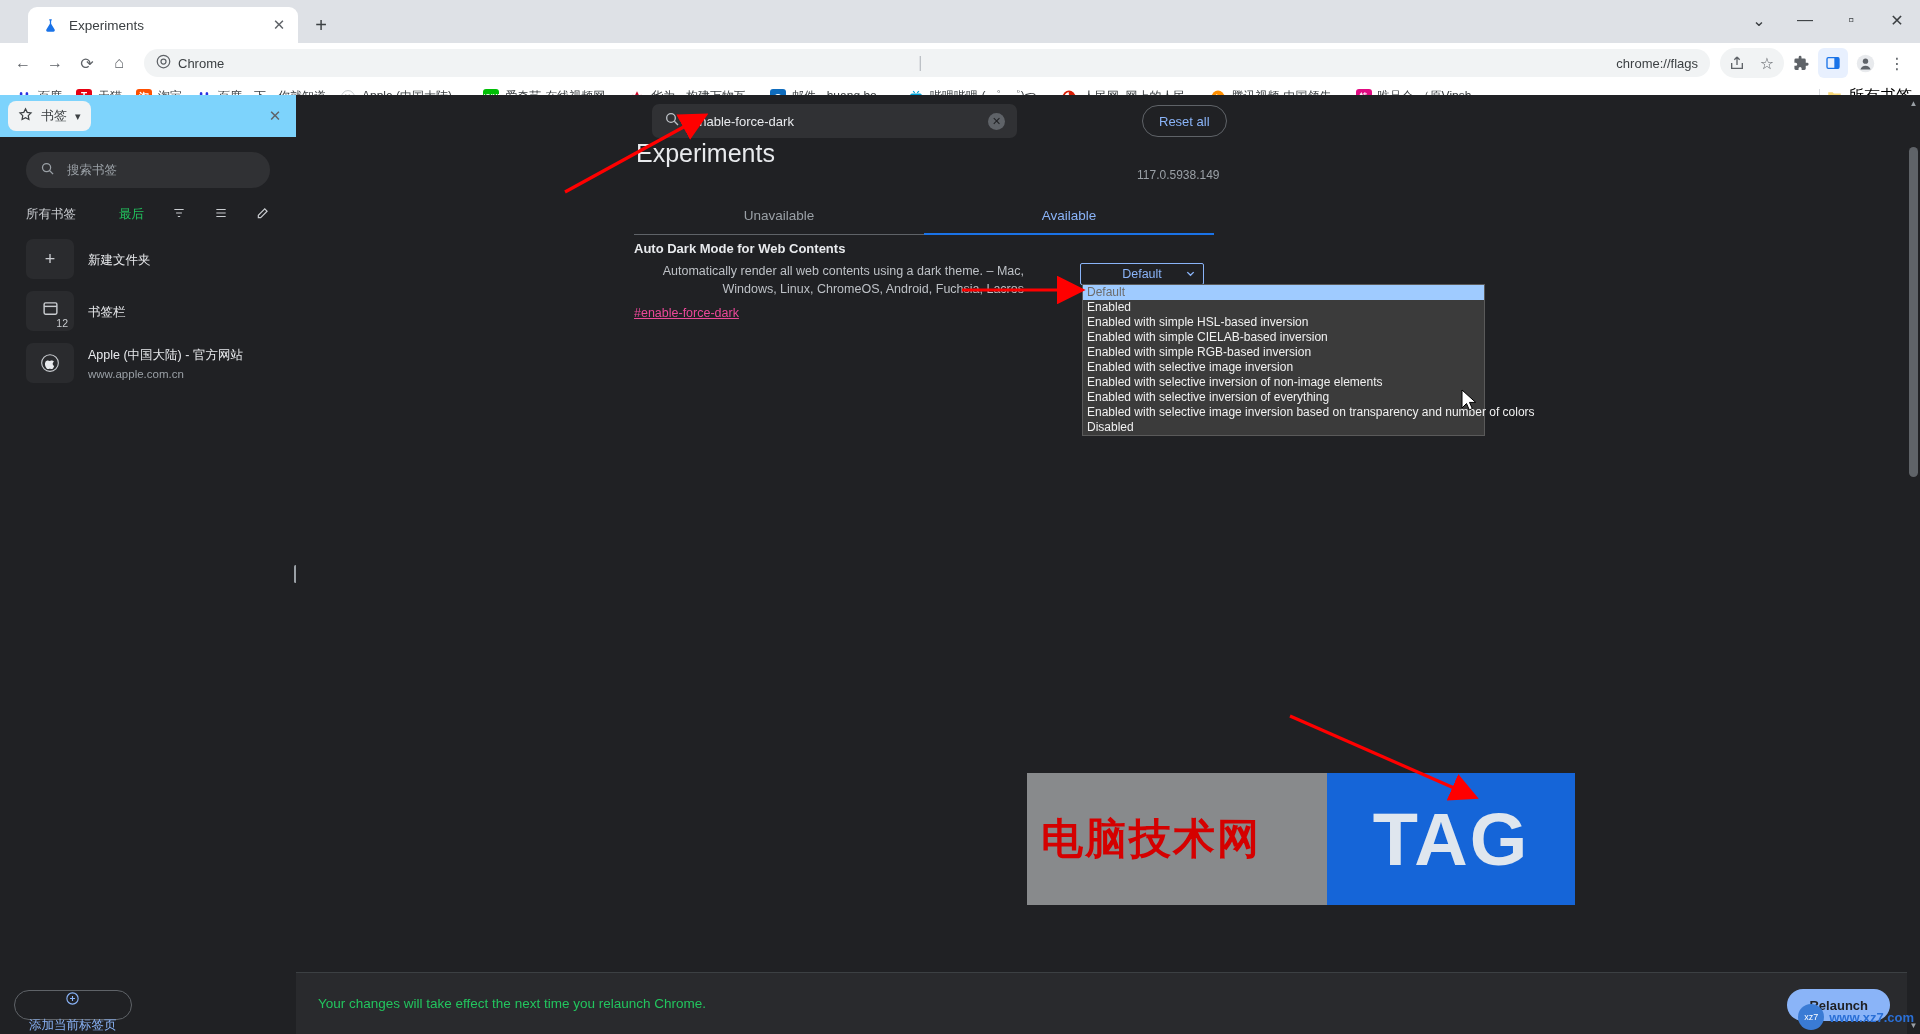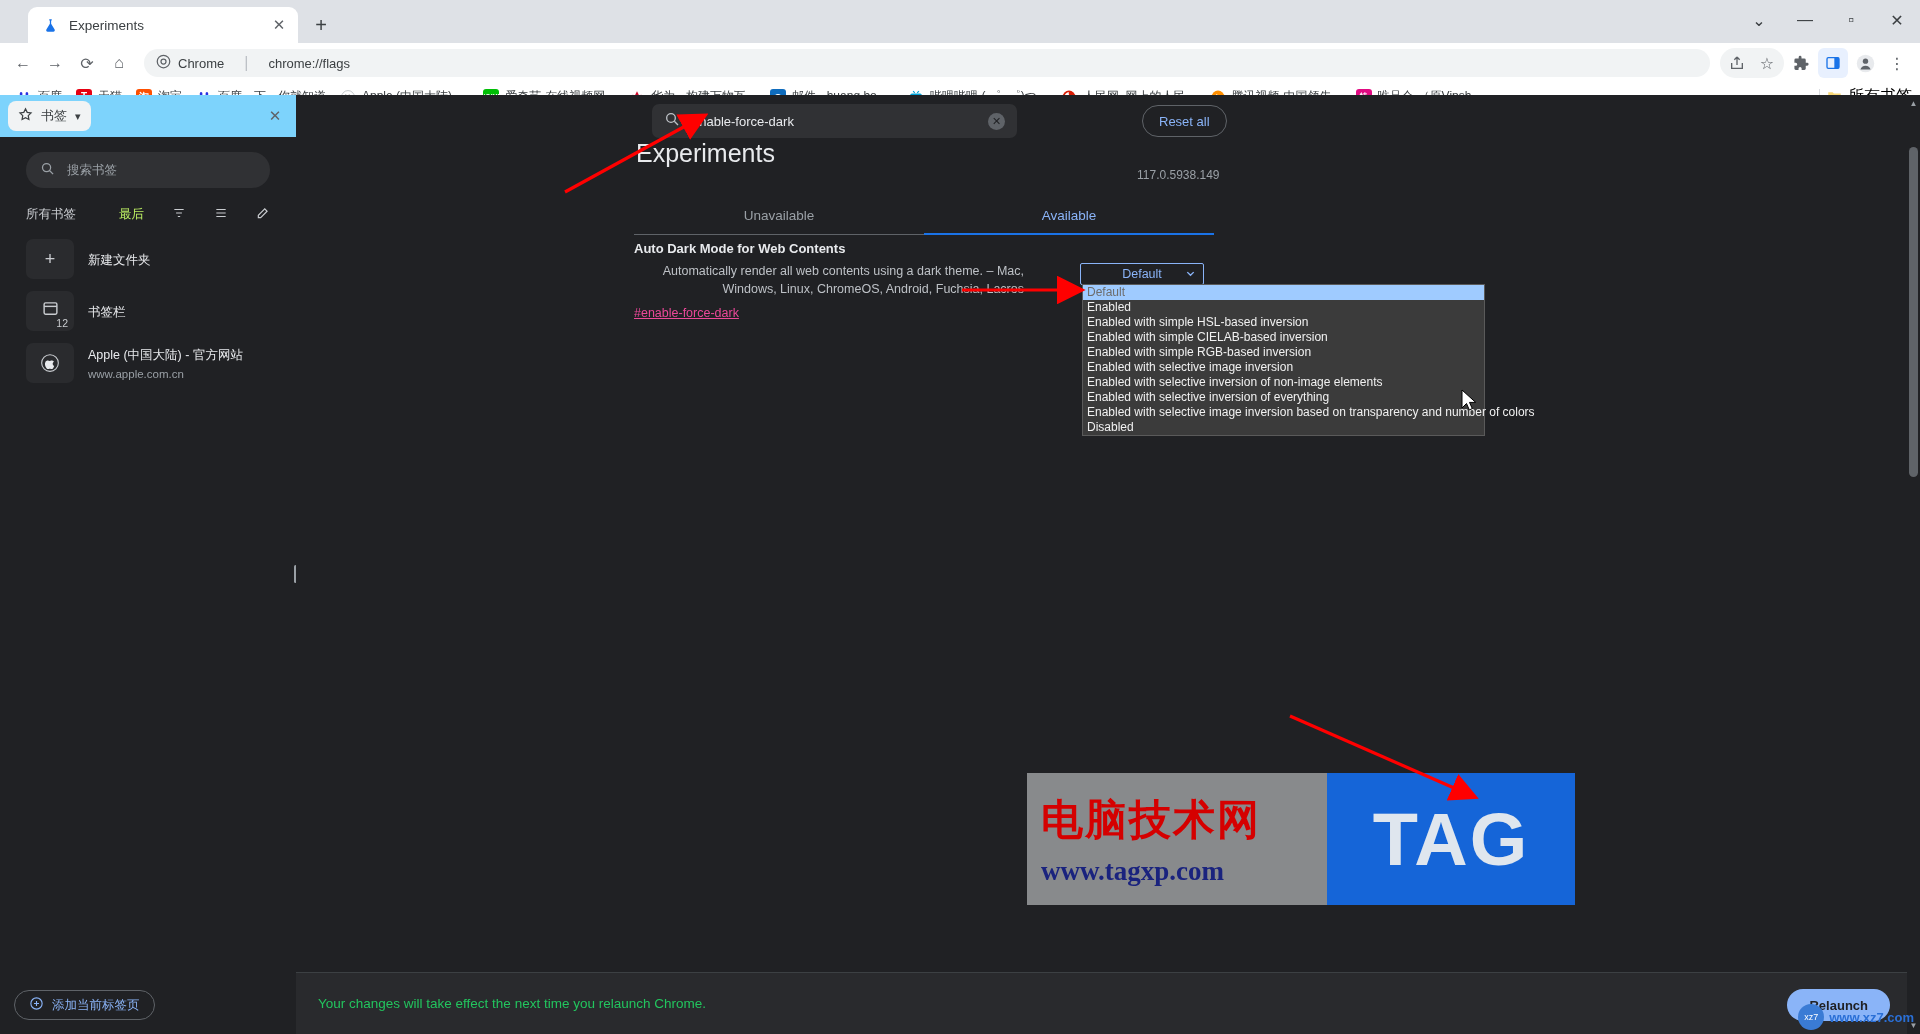--- a/index.html
+++ b/index.html
@@ -21,21 +21,21 @@
   .tab-title { flex: 1; font-size: 13.5px; color: #3c4043; white-space: nowrap; overflow: hidden; text-overflow: ellipsis; }
   .tab-close { width: 18px; height: 18px; display: flex; align-items: center; justify-content: center; color: #5f6368; font-size: 15px; border-radius: 50%; }
   .newtab { width: 30px; height: 30px; margin: 0 0 3px 8px; display: flex; align-items: center; justify-content: center; color: #3c4043; font-size: 20px; border-radius: 50%; }
   .winctrls { position: absolute; right: 0; top: 0; height: 40px; display: flex; }
   .winctrls div { width: 46px; height: 40px; display: flex; align-items: center; justify-content: center; color: #3c4043; }
 
   .toolbar { height: 40px; background: #fff; display: flex; align-items: center; padding: 0 8px; gap: 2px; }
   .tb-btn { width: 30px; height: 30px; display: flex; align-items: center; justify-content: center; color: #5f6368; border-radius: 50%; flex: none; }
   .omnibox {
     flex: 1; height: 28px; background: #f1f3f4; border-radius: 14px; margin: 0 8px;
-    display: flex; align-items: center; padding: 0 12px; gap: 20px;
+    display: flex; align-items: center; padding: 0 12px; gap: 20px; justify-content: space-between;
   }
   .omni-chip { display: flex; align-items: center; gap: 7px; font-size: 13px; color: #3c4043; }
   .omni-sep { color: #bdc1c6; }
   .omni-url { font-size: 13px; color: #3c4043; }
   .tb-right { display: flex; align-items: center; gap: 2px; }
   .tb-pill { background: #f1f3f4; border-radius: 15px; display: flex; align-items: center; padding: 0 2px; }
 
   .bookmarkbar { height: 28px; background: #fff; display: flex; align-items: center; padding: 0 10px; gap: 2px; border-bottom: 1px solid #e8eaed; position: relative; }
   .bm { display: flex; align-items: center; gap: 6px; padding: 3px 6px; border-radius: 4px; font-size: 12px; color: #3c4043; white-space: nowrap; max-width: 170px; overflow: hidden; }
   .bm-ico { width: 16px; height: 16px; flex: none; display: flex; align-items: center; justify-content: center; font-size: 10px; border-radius: 3px; overflow: hidden; }
@@ -49,29 +49,29 @@
   
   .sidepanel { width: 296px; background: #fff; position: relative; display: flex; flex-direction: column; }
   .sp-head { height: 42px; background: #7dd3fc; display: flex; align-items: center; padding: 0 8px; }
   .sp-combo { display: flex; align-items: center; gap: 8px; background: #f1f3f4; border-radius: 8px; height: 30px; padding: 0 10px; font-size: 13px; color: #3c4043; }
   .sp-close { margin-left: auto; width: 26px; height: 26px; display: flex; align-items: center; justify-content: center; color: #5f6368; font-size: 15px; }
   .sp-inner { flex: 1; background: #202124; margin: 0; border-radius: 0; padding: 10px 26px; overflow: hidden; position: relative; }
   .sp-search { height: 36px; background: #303134; border-radius: 18px; display: flex; align-items: center; gap: 12px; padding: 0 14px; margin: 5px 0 18px; }
   .sp-search span { font-size: 12.5px; color: #9aa0a6; }
   .sp-sectionrow { display: flex; align-items: center; margin-bottom: 10px; }
   .sp-section-title { font-size: 12.5px; color: #c9ccd0; }
-  .sp-section-tools { margin-left: auto; display: flex; align-items: center; gap: 28px; color: #bef264; font-size: 12.5px; }
+  .sp-section-tools { margin-left: auto; display: flex; align-items: center; gap: 28px; color: #22c55e; font-size: 12.5px; }
   .sp-item { display: flex; align-items: center; gap: 14px; padding: 6px 0; }
   .sp-thumb { width: 48px; height: 40px; background: #2a2b2e; border-radius: 7px; display: flex; flex-direction: column; align-items: center; justify-content: center; color: #c9ccd0; position: relative; flex: none; }
   .sp-thumb .cnt { position: absolute; right: 6px; bottom: 2px; font-size: 10.5px; color: #c9ccd0; }
   .sp-item-main { min-width: 0; }
   .sp-item-title { font-size: 12.5px; color: #e8eaed; white-space: nowrap; overflow: hidden; text-overflow: ellipsis; }
   .sp-item-sub { font-size: 11.5px; color: #9aa0a6; margin-top: 3px; }
   .sp-footer { position: absolute; left: 0; bottom: 0; width: 296px; padding: 10px 14px 14px; background: #202124; }
-  .sp-addbtn { display: inline-flex; align-items: center; gap: 8px; border: 1px solid #5f6368; color: #8ab4f8; border-radius: 15px; height: 30px; padding: 0 14px; font-size: 12.5px; }
+  .sp-addbtn { display: inline-flex; align-items: center; gap: 8px; border: 1px solid #5f6368; color: #8ab4f8; border-radius: 15px; height: 30px; padding: 0 14px; font-size: 12.5px; flex-direction: column; }
   .sp-grip { position: absolute; right: -1px; top: 50%; width: 3px; height: 18px; background: #9aa0a6; border-radius: 2px; }
 
   
   .flags { flex: 1; position: relative; background: #202124; overflow: hidden; }
   .flags-searchbar {
     position: absolute; left: 356px; top: 9px; width: 365px; height: 34px;
     background: #303134; border-radius: 7px; display: flex; align-items: center; gap: 12px; padding: 0 12px;
   }
   .flags-searchbar .val { flex: 1; font-size: 13px; color: #e8eaed; }
   .clear-x { width: 17px; height: 17px; border-radius: 50%; background: #5f6368; color: #202124; display: flex; align-items: center; justify-content: center; font-size: 11px; }
@@ -449,21 +449,20 @@
 
       <div class="cursor">
         <svg width="17" height="24" viewBox="0 0 17 24">
             <path fill="#fff" stroke="#000" stroke-width="1" d="M1 1l0 18 4.5-4.5 2.8 6.4 3-1.3-2.8-6.2 6.2 0z"></path>
           </svg>
       </div>
 
       <div class="watermark">
         <div class="wm-left">
           <div class="wm-cn">电脑技术网</div>
-          <div class="wm-url">www.tagxp.com</div>
         </div>
         <div class="wm-right">
           <span class="wm-tag">TAG</span>
         </div>
       </div>
 
       <div class="bottom-bar">
         <span class="bottom-msg">Your changes will take effect the next time you relaunch Chrome.</span>
         <div class="relaunch">Relaunch</div>
       </div>

